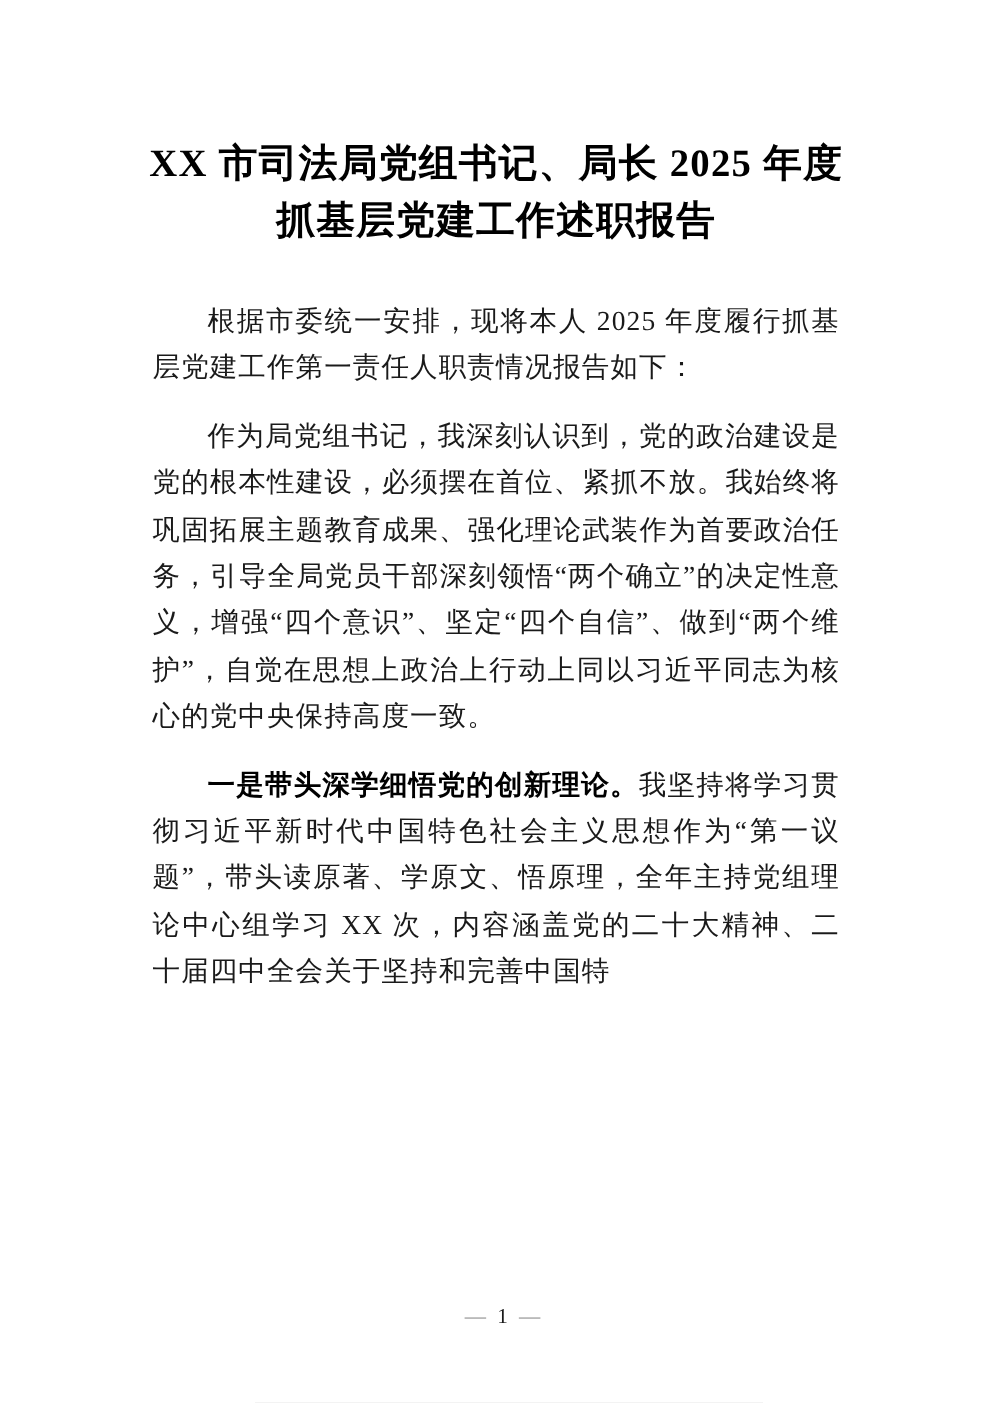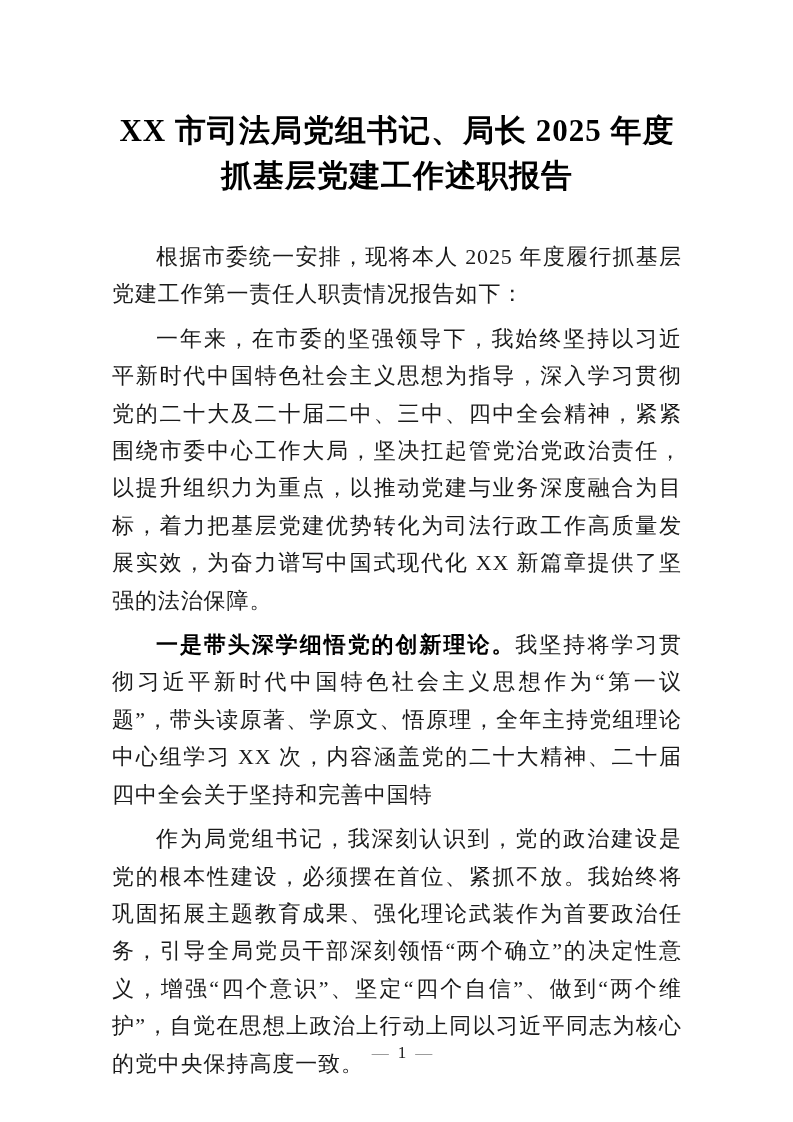--- a/index.html
+++ b/index.html
@@ -28,21 +28,21 @@
     margin: 0 0 40px 0;
     font-size: 31px;
     line-height: 45px;
     font-weight: bold;
     text-align: center;
     letter-spacing: 1px;
     color: #000000;
     font-family: "Liberation Serif", serif;
   }
   .para {
-    margin: 7px;
+    margin: 17px;
     font-size: 22px;
     line-height: 37.4px;
     letter-spacing: 0.9px;
     text-align: justify;
     text-justify: inter-ideograph;
     text-indent: 2em;
     color: #1a1a1a;
   }
   .para.heading {
     font-weight: bold;
@@ -77,25 +77,24 @@
 </head>
 <body>
 
 <div class="page">
   <div class="content">
 
     <h1 class="doc-title">XX 市司法局党组书记、局长 2025 年度抓基层党建工作述职报告</h1>
 
     <p class="para">根据市委统一安排，现将本人 2025 年度履行抓基层党建工作第一责任人职责情况报告如下：</p>
 
-    <p class="para">一年来，在市委的坚强领导下，我始终坚持以习近平新时代中国特色社会主义思想为指导，深入学习贯彻党的二十大及二十届二中、三中、四中全会精神，紧紧围绕市委中心工作大局，坚决扛起管党治党政治责任，以提升组织力为重点，以推动党建与业务深度融合为目标，着力把基层党建优势转化为司法行政工作高质量发展实效，为奋力谱写中国式现代化 XX 新篇章提供了坚强的法治保障。</p>
 
 
+    <p class="para">作为局党组书记，我深刻认识到，党的政治建设是党的根本性建设，必须摆在首位、紧抓不放。我始终将巩固拓展主题教育成果、强化理论武装作为首要政治任务，引导全局党员干部深刻领悟“两个确立”的决定性意义，增强“四个意识”、坚定“四个自信”、做到“两个维护”，自觉在思想上政治上行动上同以习近平同志为核心的党中央保持高度一致。</p>
+
     <p class="para"><strong class="lead">一是带头深学细悟党的创新理论。</strong><span>我坚持将学习贯彻习近平新时代中国特色社会主义思想作为“第一议题”，带头读原著、学原文、悟原理，全年主持党组理论中心组学习 XX 次，内容涵盖党的二十大精神、二十届四中全会关于坚持和完善中国特</span></p>
-
-    <p class="para">作为局党组书记，我深刻认识到，党的政治建设是党的根本性建设，必须摆在首位、紧抓不放。我始终将巩固拓展主题教育成果、强化理论武装作为首要政治任务，引导全局党员干部深刻领悟“两个确立”的决定性意义，增强“四个意识”、坚定“四个自信”、做到“两个维护”，自觉在思想上政治上行动上同以习近平同志为核心的党中央保持高度一致。</p>
 
   </div>
 
   <div class="page-footer">
     <span class="dash">—</span><span class="num">1</span><span class="dash">—</span>
   </div>
 </div>
 
 </body></html>

